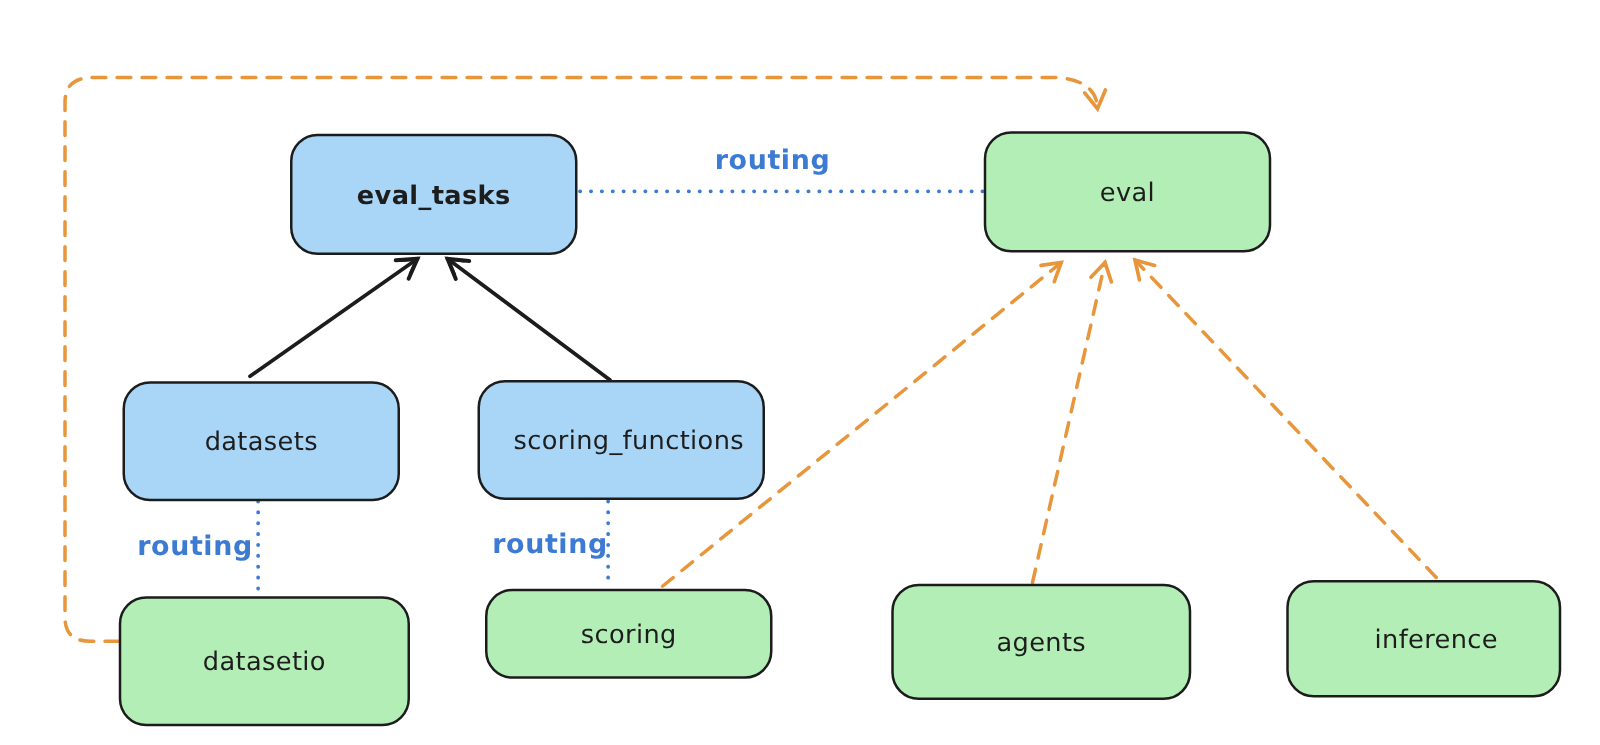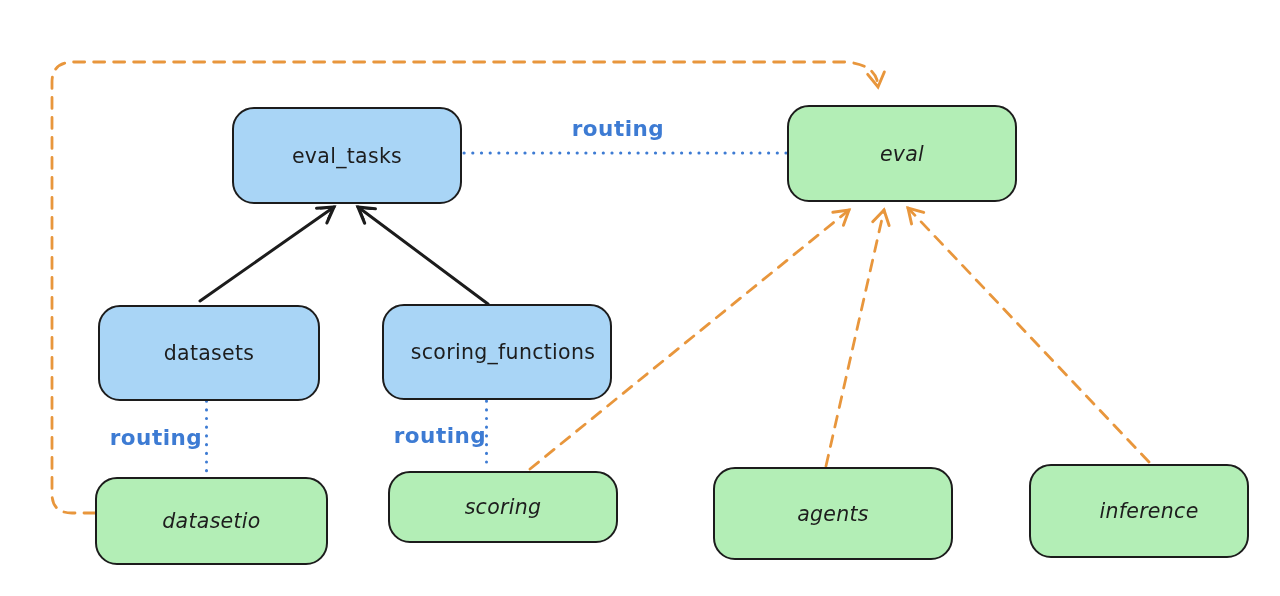--- a/index.html
+++ b/index.html
@@ -30,21 +30,21 @@
   .node{
     position:absolute;
     box-sizing:border-box;
     border:2.5px solid var(--stroke);
     border-radius:22px;
     display:flex;align-items:center;justify-content:center;
     font-size:20.5px;color:#1d1d1d;
     letter-spacing:0.3px;
   }
   .node.blue{background:var(--blue-fill);}
-  .node.green{background:var(--green-fill);font-style:italic;}
+  .node.green{background:var(--green-fill);}
   .edge-label{
     position:absolute;
     width:110px;
     text-align:center;
     color:var(--routing-blue);
     font-size:21.5px;
     font-weight:700;
     letter-spacing:0.5px;
   }
 </style>
@@ -70,37 +70,37 @@
     <path class="l-blue" d="M464,153 L786,153"></path>
     <path class="l-blue" d="M206.5,401 L206.5,475"></path>
     <path class="l-blue" d="M486.5,401 L486.5,468"></path>
 
     <path class="l-orange" d="M95,513 L72,513 Q52,513 52,494 L52,82 Q52,62 74,62 L846,62 Q872,64 877,80 L878,87" marker-end="url(#ah-orange)"></path>
     <path class="l-orange" d="M530,469 L849,210" marker-end="url(#ah-orange)"></path>
     <path class="l-orange" d="M826,466 L884,210" marker-end="url(#ah-orange)"></path>
     <path class="l-orange" d="M1149,462 L908,208" marker-end="url(#ah-orange)"></path>
   </svg>
 
-  <div class="node blue" style="left:232px;top:107px;width:230px;height:97px;">
+  <div class="node blue" style="left:232px;top:107px;width:230px;height:97px;font-weight:bold;">
     <span>eval_tasks</span>
   </div>
 
   <div class="node green" style="left:787px;top:105px;width:230px;height:97px;">
     <span>eval</span>
   </div>
 
   <div class="node blue" style="left:98px;top:305px;width:222px;height:96px;">
     <span>datasets</span>
   </div>
 
   <div class="node blue" style="left:382px;top:304px;width:230px;height:96px;padding-left:12px;">
     <span>scoring_functions</span>
   </div>
 
-  <div class="node green" style="left:95px;top:477px;width:233px;height:88px;">
+  <div class="node green" style="left:95px;top:477px;width:233px;height:104px;">
     <span>datasetio</span>
   </div>
 
   <div class="node green" style="left:388px;top:471px;width:230px;height:72px;">
     <span>scoring</span>
   </div>
 
   <div class="node green" style="left:713px;top:467px;width:240px;height:93px;">
     <span>agents</span>
   </div>

